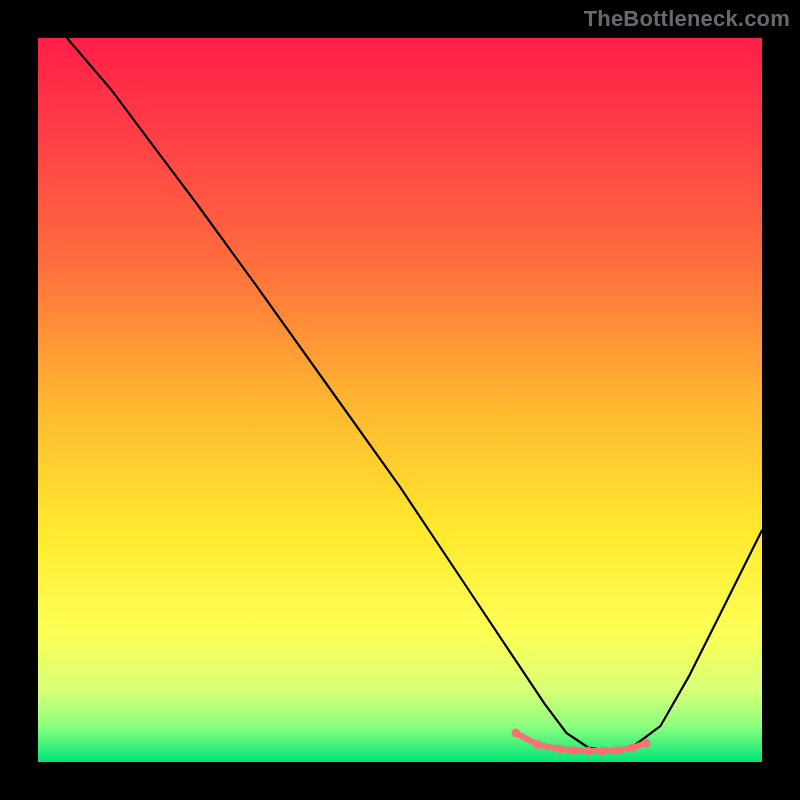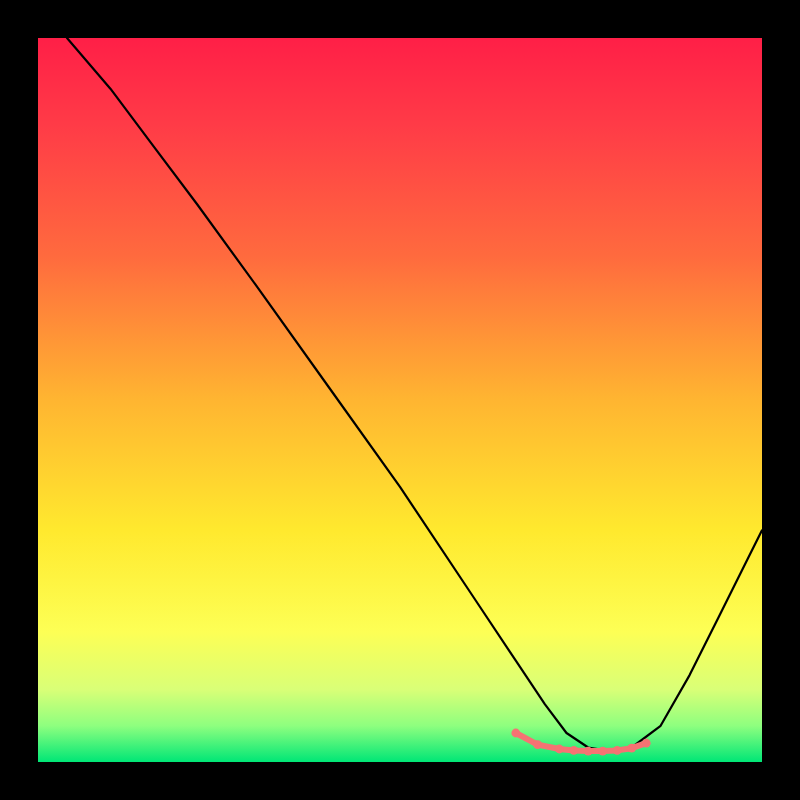--- a/index.html
+++ b/index.html
@@ -37,20 +37,21 @@
   .plot svg {
     display: block;
     width: 724px;
     height: 724px;
   }
 </style>
 </head>
 <body>
 
 <div class="frame">
+  <div class="watermark">TheBottleneck.com</div>
 
   <div class="plot">
     <svg id="plot-svg" viewBox="0 0 724 724">
       <defs>
         <linearGradient id="bg-grad" x1="0" y1="0" x2="0" y2="1">
             <stop offset="0%" stop-color="#ff1f47"></stop>
             <stop offset="12%" stop-color="#ff3b47"></stop>
             <stop offset="30%" stop-color="#ff6a3e"></stop>
             <stop offset="50%" stop-color="#ffb531"></stop>
             <stop offset="68%" stop-color="#ffe92e"></stop>

